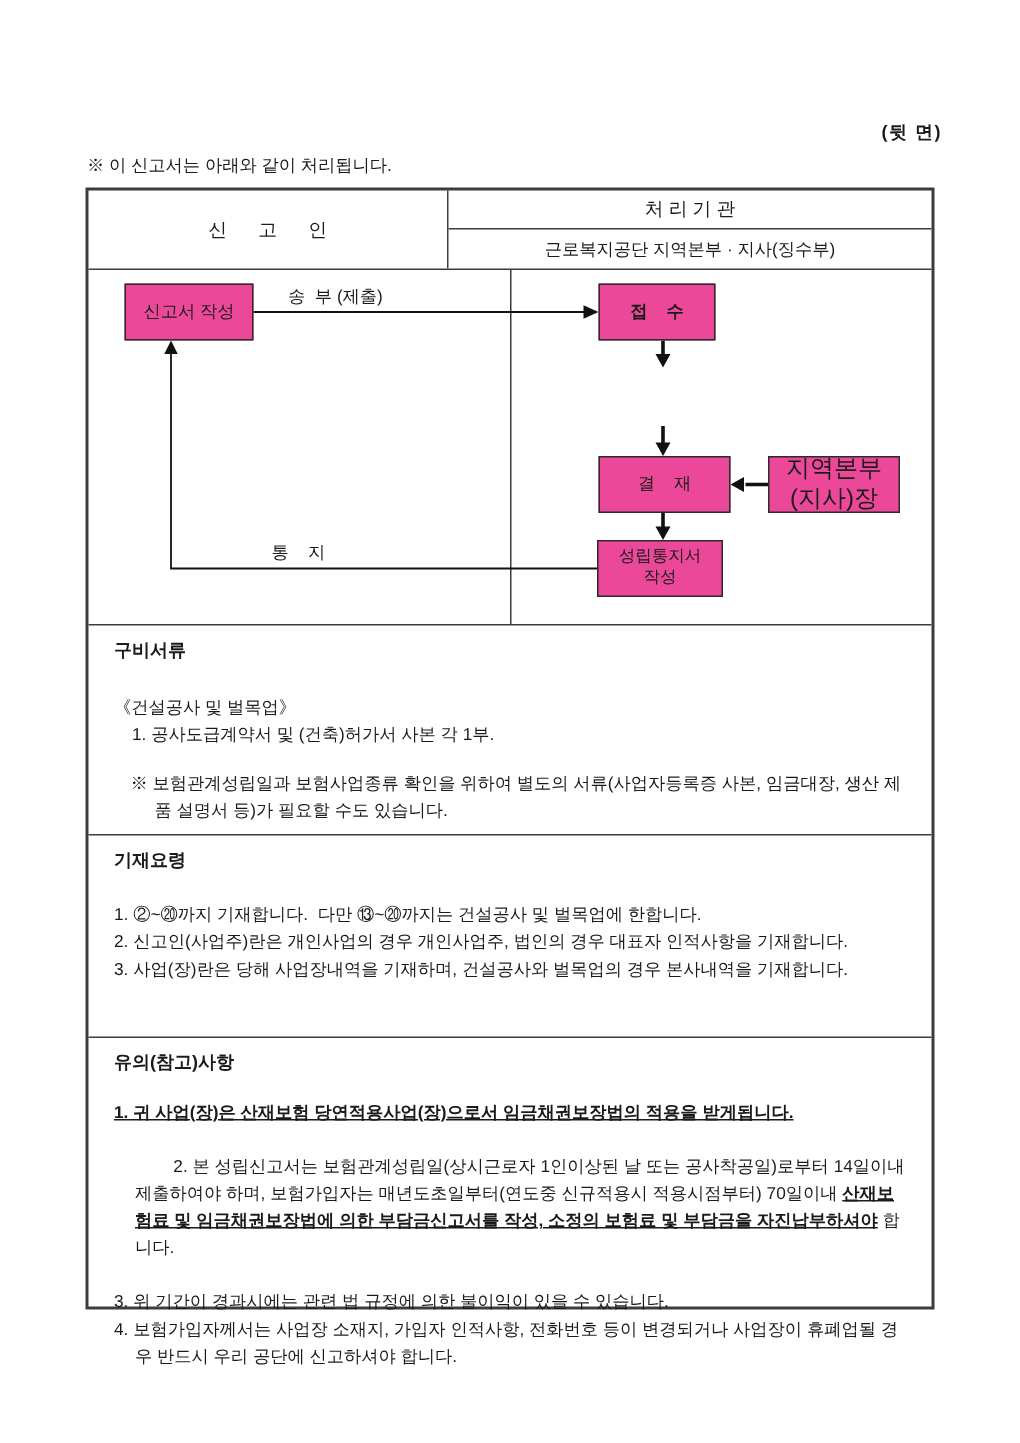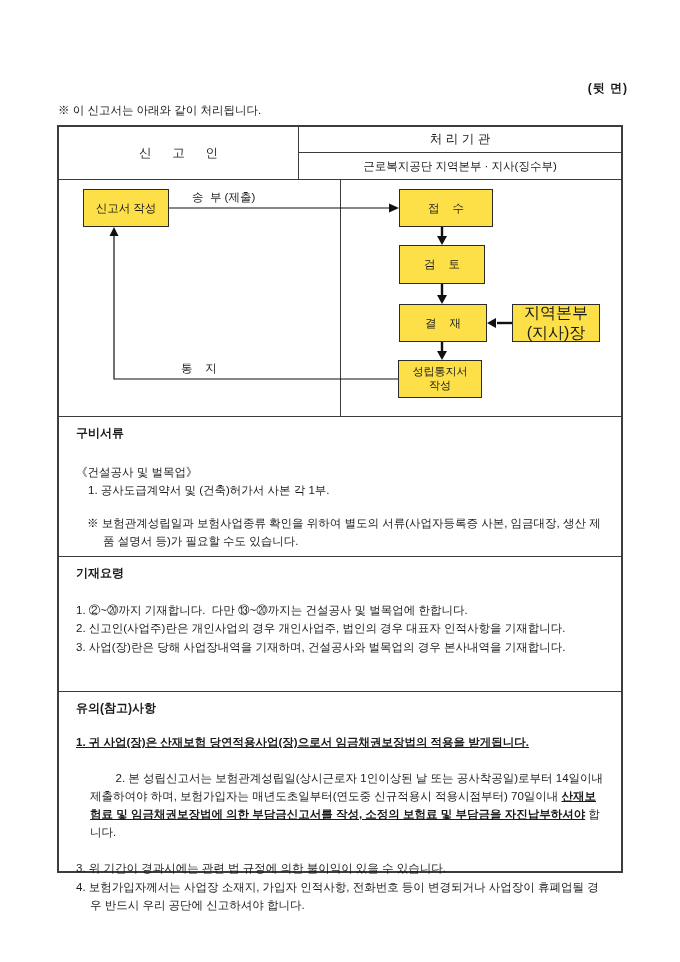--- a/index.html
+++ b/index.html
@@ -32,26 +32,26 @@
   }
   .hcell-right .agency-bottom {
     flex:1; display:flex; align-items:center; justify-content:center; font-size:11.5px;
   }
 
   
   .flow-row { position:relative; height:237px; border-bottom:1px solid #3c3c3c; box-sizing:border-box; }
   .col-divider { position:absolute; left:281px; top:0; bottom:0; width:1px; background:#3c3c3c; }
   .flow-svg { position:absolute; left:0; top:0; }
   .fbox {
-    position:absolute; border:1px solid #2b2b2b; background:#fde047; box-sizing:border-box;
+    position:absolute; border:1px solid #2b2b2b; background:#ec4899; box-sizing:border-box;
     display:flex; flex-direction:column; justify-content:center;
     font-size:11.5px; line-height:1.25; text-align:center;
   }
   .fbox-write   { left:24px;  top:9px;   width:86px; height:38px; }
-  .fbox-receive { left:340px; top:9px;   width:94px; height:38px; }
+  .fbox-receive { left:340px; top:9px;   width:78px; height:38px;font-weight:bold; }
   .fbox-review  { left:340px; top:65px;  width:86px; height:39px; }
   .fbox-approve { left:340px; top:124px; width:88px; height:38px; }
   .fbox-approver{ left:453px; top:124px; width:88px; height:38px; font-size:16px; }
   .fbox-notice  { left:339px; top:180px; width:84px; height:38px; font-size:11px; }
   .flow-label { position:absolute; font-size:11.5px; }
   .label-send   { left:133px; top:10px; }
   .label-notify { left:122px; top:181px; }
 
   
   .section { box-sizing:border-box; padding:7px 15px 0 17px; font-size:11.5px; line-height:1.55; }
@@ -109,23 +109,20 @@
       <polyline points="339,199 55,199 55,55" fill="none" stroke="#111" stroke-width="1.2"></polyline>
       <polygon points="55,47 50.5,56 59.5,56" fill="#111"></polygon>
     </svg>
 
     <div class="fbox fbox-write">
       <span class="pre">신고서 작성</span>
     </div>
     <div class="fbox fbox-receive">
       <span class="pre">접    수</span>
     </div>
-    <div class="fbox fbox-review">
-      <span class="pre">검    토</span>
-    </div>
     <div class="fbox fbox-approve">
       <span class="pre">결    재</span>
     </div>
     <div class="fbox fbox-approver">
       <span class="pre">지역본부</span>
       <span class="pre">(지사)장</span>
     </div>
     <div class="fbox fbox-notice">
       <span class="pre">성립통지서</span>
       <span class="pre">작성</span>

